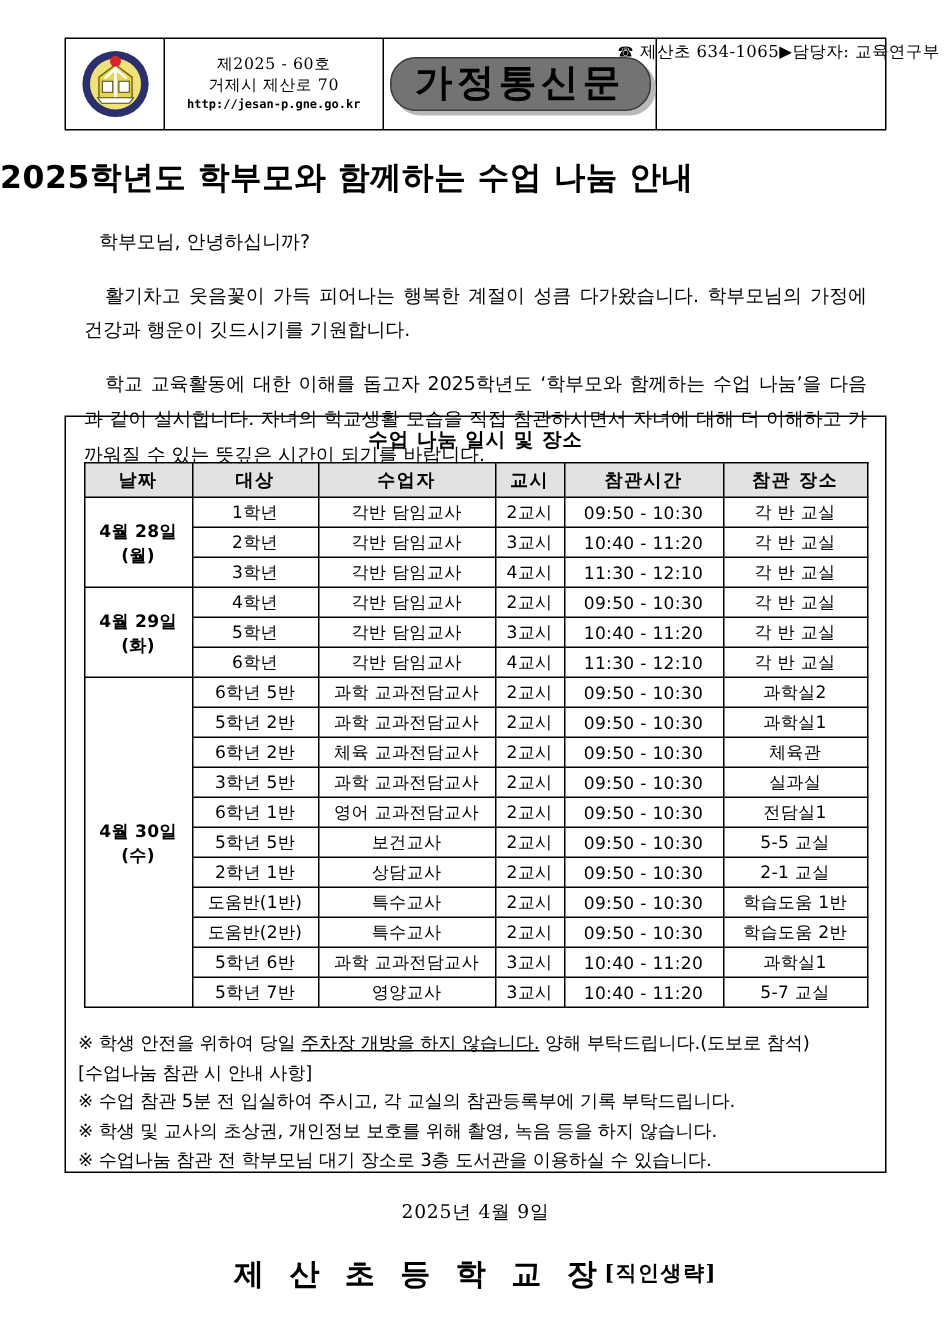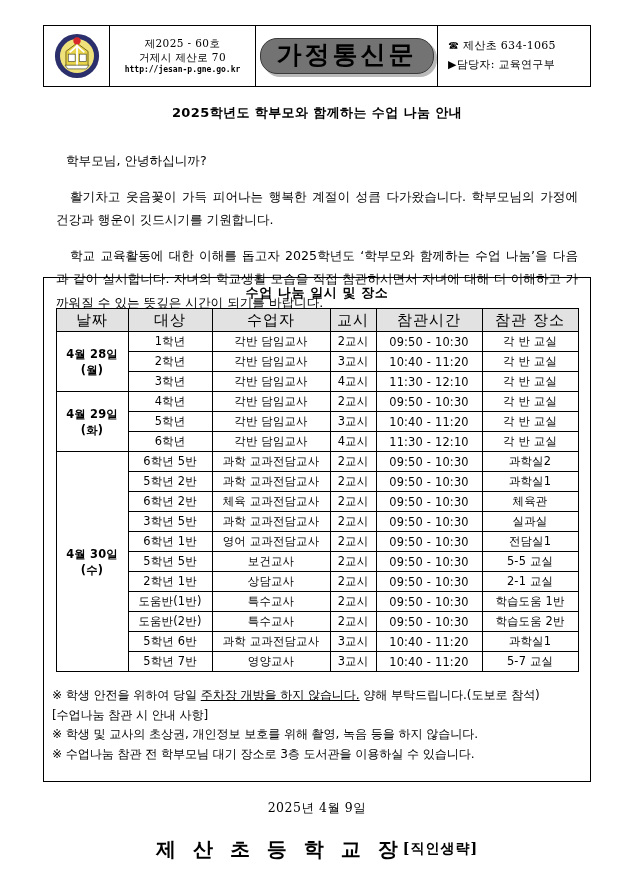--- a/index.html
+++ b/index.html
@@ -88,41 +88,41 @@
     font-size: 25px;
     font-weight: bold;
     letter-spacing: 3px;
     white-space: nowrap;
     line-height: 1.15;
   }
   .mast-contact {
     width: 152px;
     box-sizing: border-box;
     display: flex;
-    flex-direction: column;
+    flex-direction: row;
     align-items: flex-start;
     justify-content: center;
     padding-left: 10px;
     line-height: 1.7;
   }
   .mast-contact div {
     font-family: "DejaVu Serif", "Liberation Serif", serif;
     font-size: 11px;
     white-space: nowrap;
     letter-spacing: 0.3px;
   }
 
   
   .doc-title {
     position: absolute;
     left: 0;
     top: 104px;
     width: 634px;
-    text-align: center;
-    font-size: 13px;
+    text-align: left;
+    font-size: 21px;
     font-weight: bold;
     letter-spacing: 0.4px;
   }
   .body-copy {
     position: absolute;
     left: 44px;
     top: 137px;
     width: 546px;
     font-size: 12.6px;
     line-height: 23.5px;
@@ -163,22 +163,22 @@
     border: 1px solid #000;
     font-size: 11.4px;
     text-align: center;
     height: 19px;
     padding: 0 1px;
     white-space: nowrap;
     letter-spacing: 0.2px;
   }
   table.sched th {
     background: #e2e2e2;
-    font-weight: normal;
-    font-size: 15px;
+    font-weight: bold;
+    font-size: 12px;
     height: 22px;
     letter-spacing: 1px;
   }
   col.c-date  { width: 72px; }
   col.c-tgt   { width: 84px; }
   col.c-tea   { width: 118px; }
   col.c-per   { width: 46px; }
   col.c-time  { width: 106px; }
   col.c-place { width: 96px; }
   td.datecell {
@@ -431,20 +431,21 @@
             <td>5-7 교실</td>
           </tr>
         </tbody>
     </table>
 
     <div class="notes">
       <div class="nt">
         <span>※ 학생 안전을 위하여 당일 </span><span class="u">주차장 개방을 하지 않습니다.</span><span> 양해 부탁드립니다.(도보로 참석)</span>
       </div>
       <div class="nt">[수업나눔 참관 시 안내 사항]</div>
+      <div class="nt">※ 수업 참관 5분 전 입실하여 주시고, 각 교실의 참관등록부에 기록 부탁드립니다.</div>
       <div class="nt">※ 학생 및 교사의 초상권, 개인정보 보호를 위해 촬영, 녹음 등을 하지 않습니다.</div>
       <div class="nt">※ 수업나눔 참관 전 학부모님 대기 장소로 3층 도서관을 이용하실 수 있습니다.</div>
     </div>
   </div>
 
   <div class="sign-date">2025년 4월 9일</div>
   <div class="sign-name">
     <span>제 산 초 등 학 교 장</span><span class="seal">[직인생략]</span>
   </div>
 

